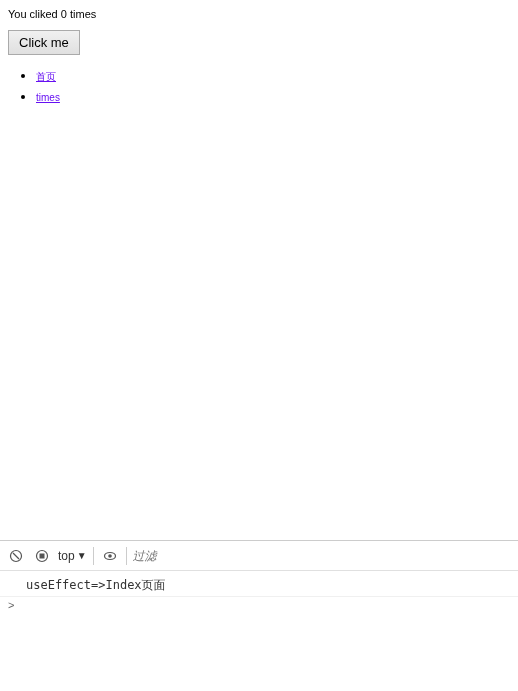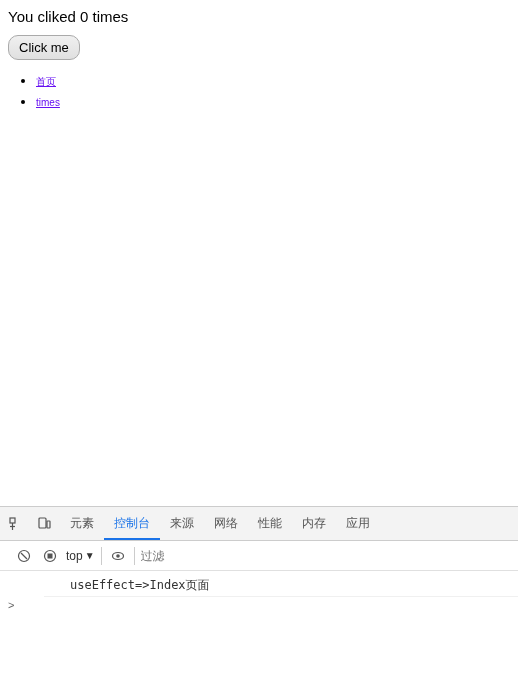--- a/index.html
+++ b/index.html
@@ -14,32 +14,32 @@
     }
 
     
     .main-content {
       padding: 8px 8px;
       background: #fff;
       height: 400px;
     }
 
     .click-count {
-      font-size: 15px;
+      font-size: 11px;
       margin-bottom: 10px;
       color: #000;
     }
 
     .click-button {
       border: 1px solid #aaa;
       background: linear-gradient(to bottom, #f0f0f0, #e0e0e0);
       padding: 4px 10px;
       font-size: 13px;
       cursor: pointer;
-      border-radius: 10px;
+      border-radius: 0;
       color: #000;
     }
 
     .nav-list {
       list-style: disc;
       margin-left: 28px;
       margin-top: 12px;
     }
 
     .nav-list li {
@@ -106,21 +106,21 @@
       color: #1a73e8;
       border-bottom: 2px solid #1a73e8;
     }
 
     .devtools-toolbar {
       display: flex;
       align-items: center;
       height: 30px;
       background: #fff;
       border-bottom: 1px solid #e0e0e0;
-      padding: 0 14px;
+      padding: 0 6px;
       gap: 6px;
     }
 
     .toolbar-btn {
       width: 20px;
       height: 20px;
       display: flex;
       align-items: center;
       justify-content: center;
       cursor: pointer;
@@ -148,37 +148,37 @@
       background: #ccc;
     }
 
     .filter-input {
       font-size: 12px;
       border: none;
       outline: none;
       width: 80px;
       color: #333;
       background: transparent;
+      font-style: italic;
     }
 
     .devtools-console {
       background: #fff;
       min-height: 120px;
       padding: 4px 0;
     }
 
     .console-log-line {
       display: flex;
       align-items: flex-start;
       padding: 2px 8px;
       font-size: 12px;
       font-family: monospace;
       color: #333;
       border-bottom: 1px solid #f0f0f0;
-      margin-left: 44px;
     }
 
     .console-arrow {
       width: 14px;
       color: #888;
       font-size: 11px;
       cursor: pointer;
       margin-right: 4px;
       flex-shrink: 0;
       margin-top: 2px;
@@ -207,43 +207,20 @@
     </li>
     <li>
       <a href="#">times</a>
     </li>
   </ul>
 
 </div>
 
 <div class="devtools">
 
-  <div class="devtools-tabs">
-    <button class="devtools-icon-btn">
-      <svg width="14" height="14" viewBox="0 0 14 14" fill="none" xmlns="http://www.w3.org/2000/svg">
-        <rect x="1" y="1" width="5" height="5" stroke="#555" stroke-width="1.2" fill="none"></rect>
-        <line x1="3.5" y1="6" x2="3.5" y2="13" stroke="#555" stroke-width="1.2"></line>
-        <line x1="1" y1="9.5" x2="6" y2="9.5" stroke="#555" stroke-width="1.2"></line>
-      </svg>
-    </button>
-    <button class="devtools-icon-btn">
-      <svg width="14" height="14" viewBox="0 0 14 14" fill="none">
-        <rect x="2" y="1" width="7" height="10" rx="1" stroke="#555" stroke-width="1.2" fill="none"></rect>
-        <rect x="10" y="4" width="3" height="7" rx="0.5" stroke="#555" stroke-width="1.2" fill="none"></rect>
-      </svg>
-    </button>
-
-    <div class="devtools-tab">元素</div>
-    <div class="devtools-tab active">控制台</div>
-    <div class="devtools-tab">来源</div>
-    <div class="devtools-tab">网络</div>
-    <div class="devtools-tab">性能</div>
-    <div class="devtools-tab">内存</div>
-    <div class="devtools-tab">应用</div>
-  </div>
 
   <div class="devtools-toolbar">
     <button class="toolbar-btn">
       <svg width="14" height="14" viewBox="0 0 14 14">
         <circle cx="7" cy="7" r="5.5" stroke="#555" stroke-width="1.2" fill="none"></circle>
         <line x1="4" y1="4" x2="10" y2="10" stroke="#555" stroke-width="1.2"></line>
       </svg>
     </button>
 
     <button class="toolbar-btn">

